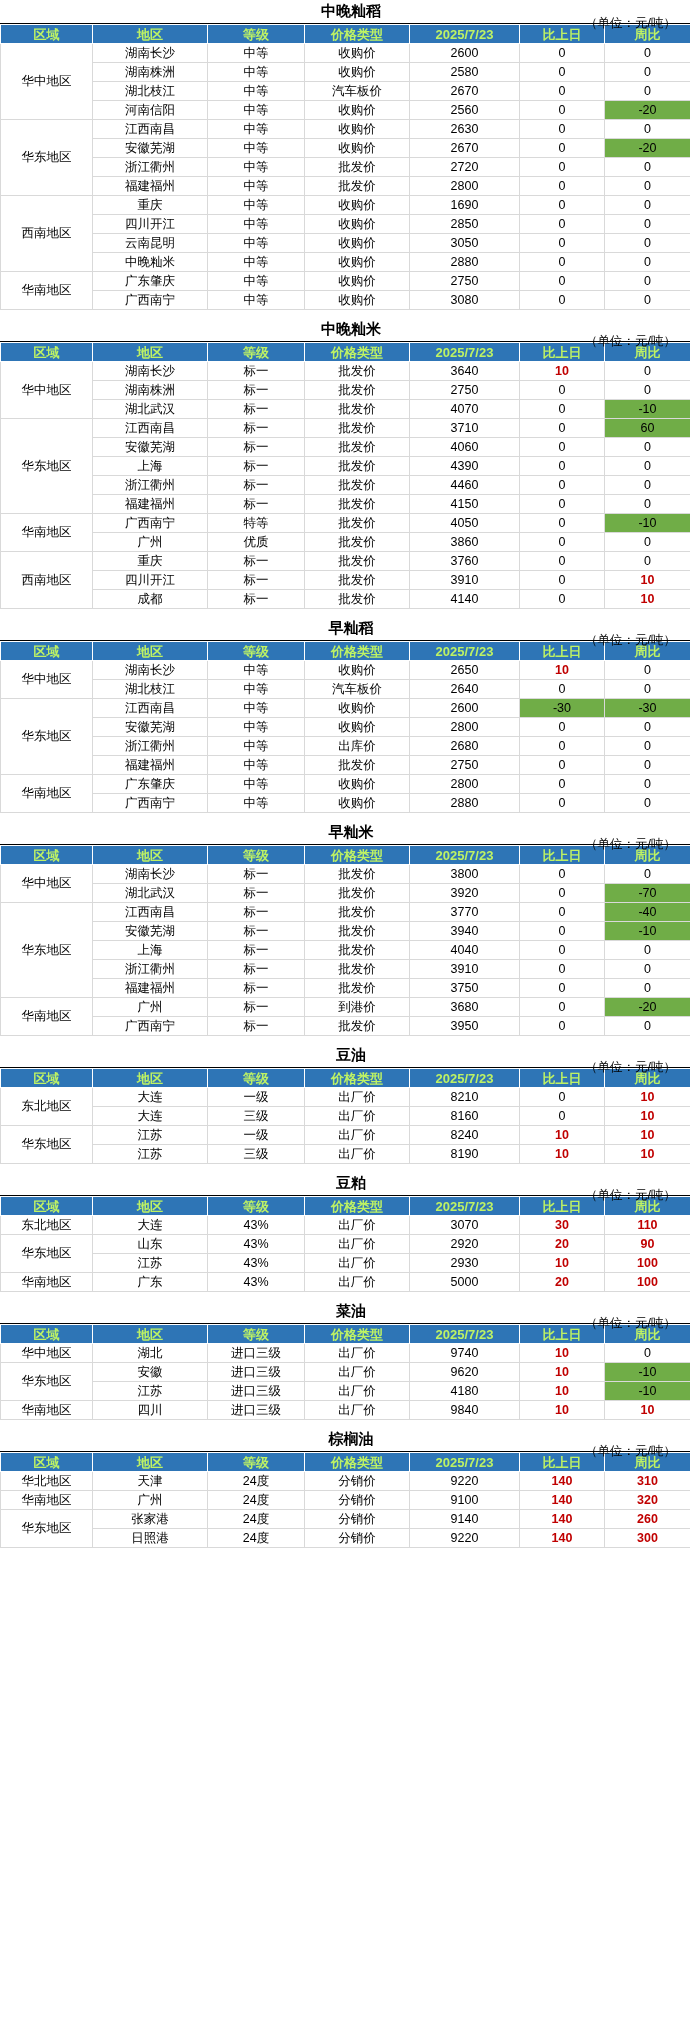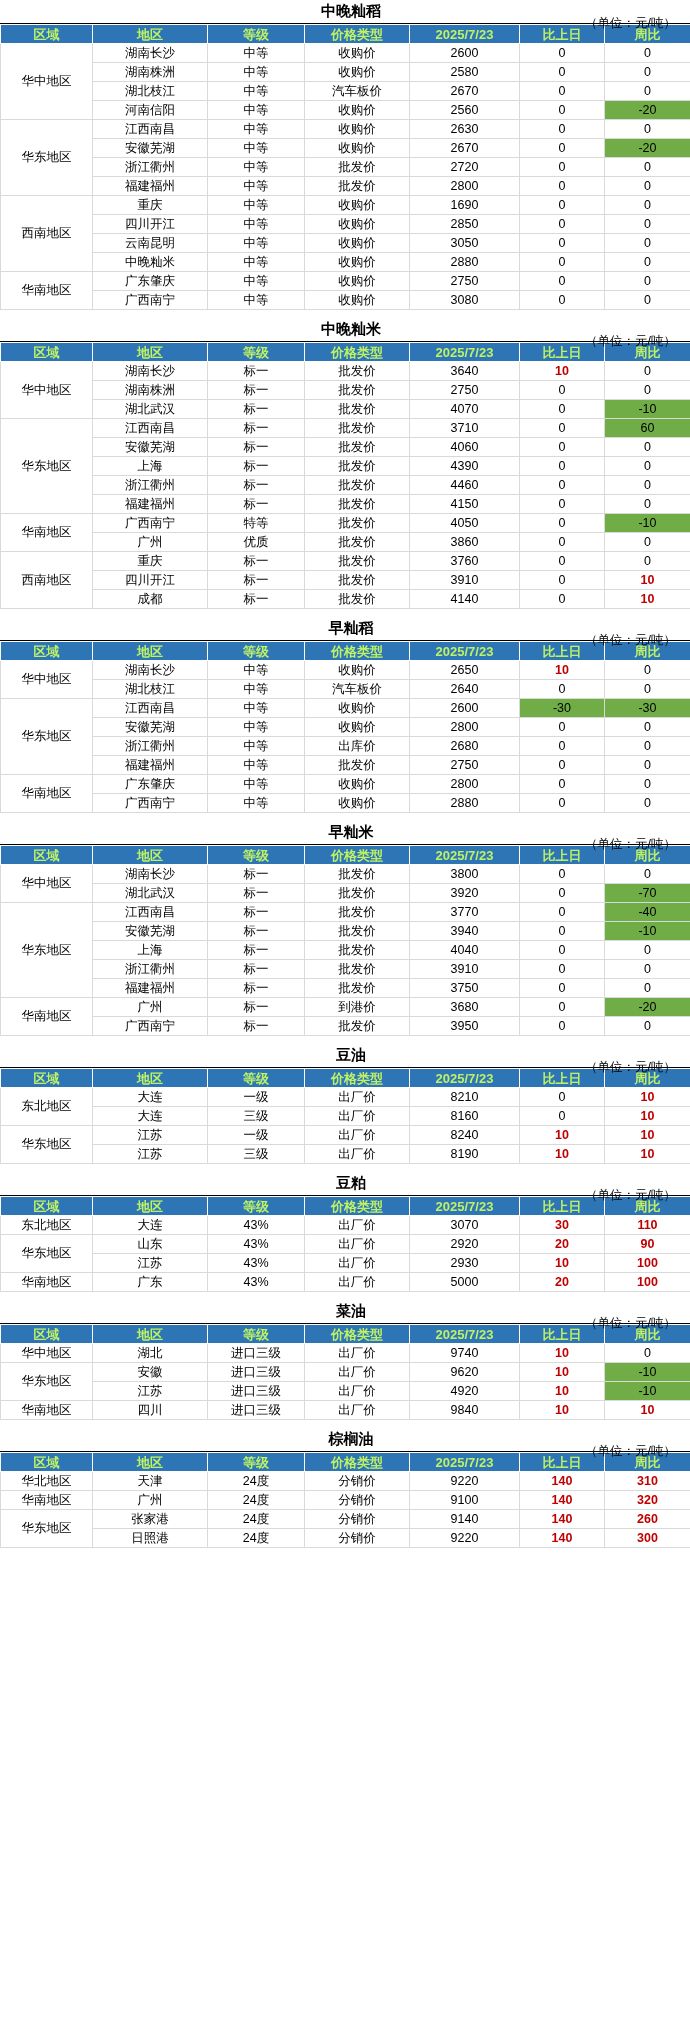--- a/index.html
+++ b/index.html
@@ -736,21 +736,21 @@
             <td>进口三级</td>
             <td>出厂价</td>
             <td>9620</td>
             <td class="up">10</td>
             <td class="down">-10</td>
           </tr>
           <tr>
             <td class="area">江苏</td>
             <td>进口三级</td>
             <td>出厂价</td>
-            <td>4920</td>
+            <td>4180</td>
             <td class="up">10</td>
             <td class="down">-10</td>
           </tr>
           <tr>
             <td class="region" rowspan="1">华南地区</td>
             <td class="area">四川</td>
             <td>进口三级</td>
             <td>出厂价</td>
             <td>9840</td>
             <td class="up">10</td>

